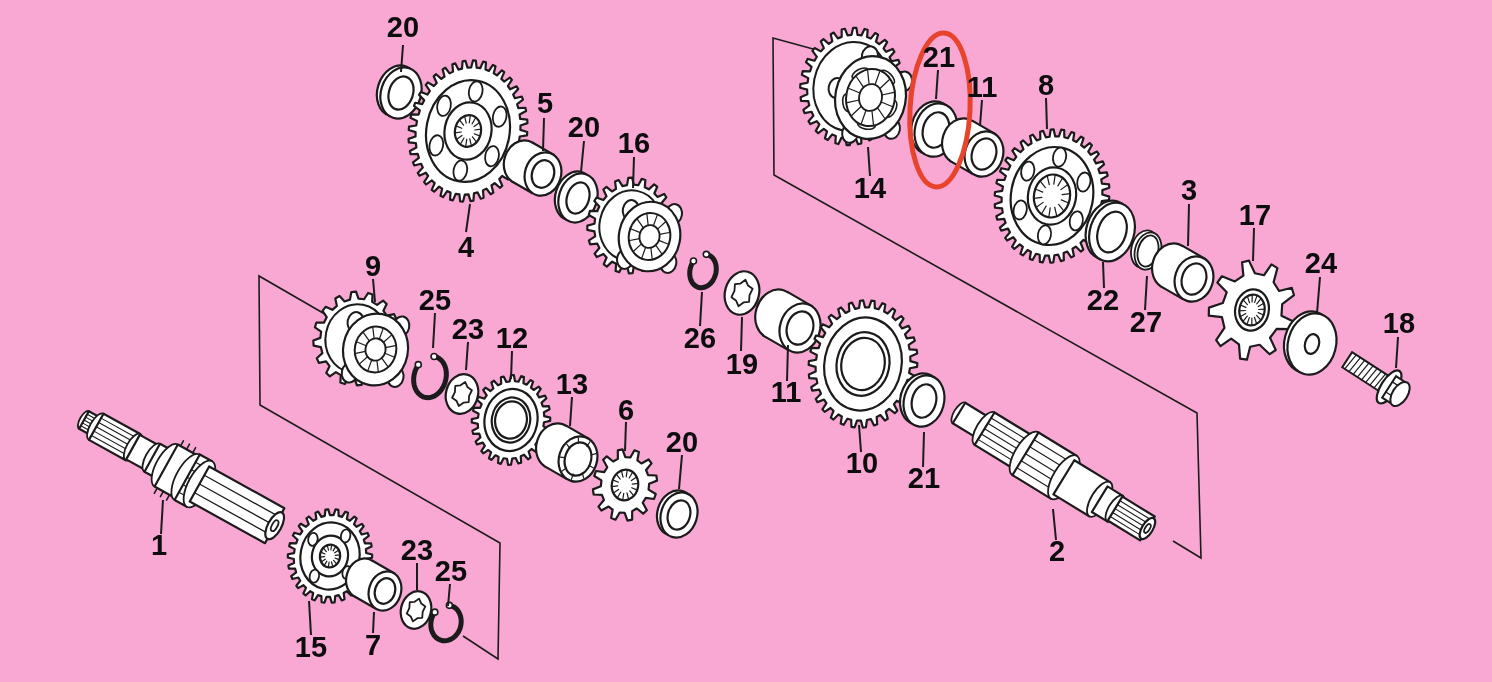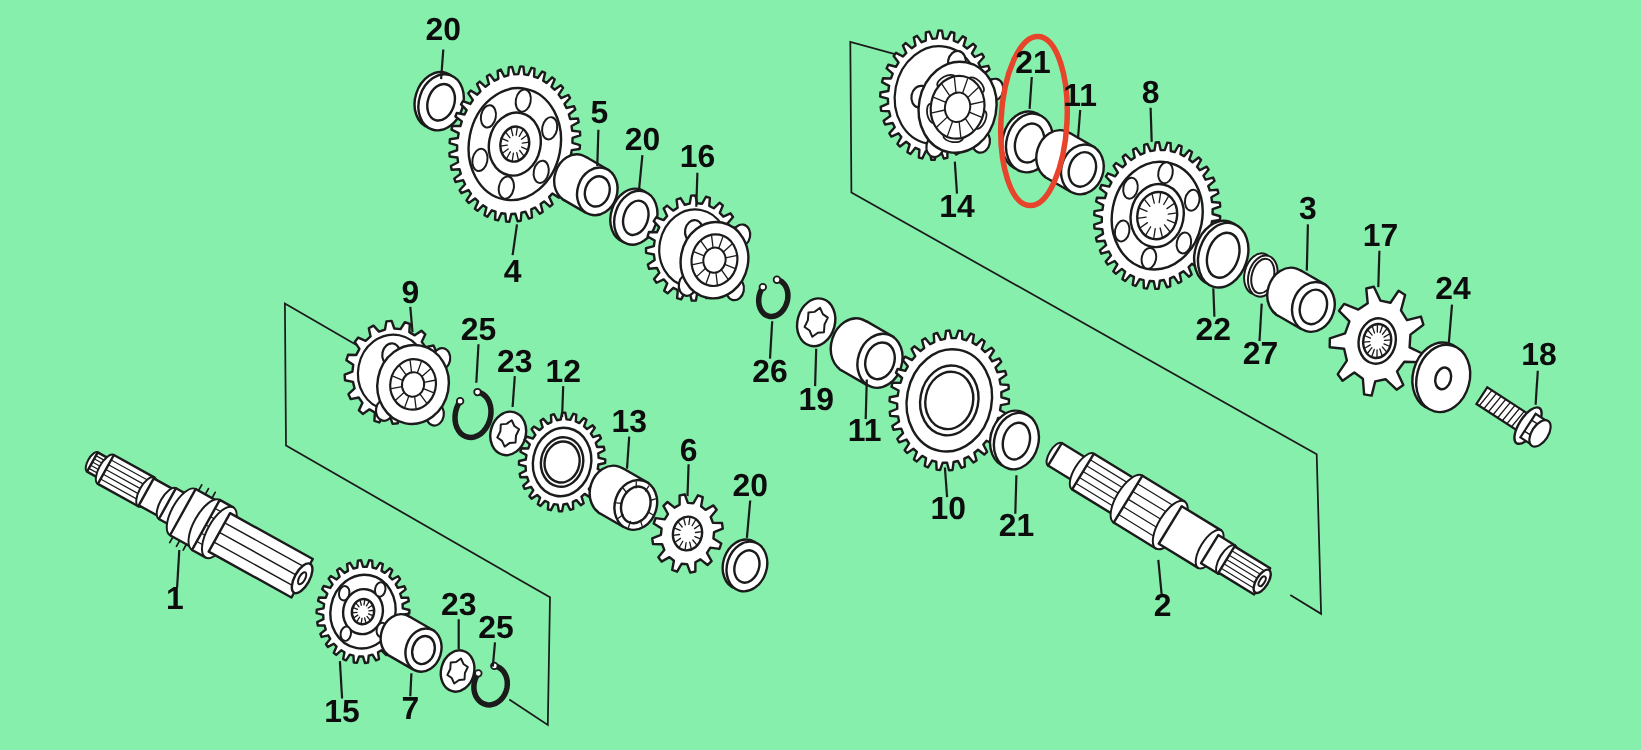--- a/index.html
+++ b/index.html
@@ -1,16 +1,16 @@
 <!DOCTYPE html>
 <html><head>
 <meta charset="utf-8">
 <style>
   html,body{margin:0;padding:0;background:#ffffff;}
-  .stage{position:relative;width:1492px;height:682px;background:#86efac;overflow:hidden;
+  .stage{position:relative;width:1492px;height:682px;background:#f9a8d4;overflow:hidden;
          font-family:"Liberation Sans", sans-serif;}
   svg{display:block;}
   text.part-num{font-family:"Liberation Sans", sans-serif;font-weight:700;font-size:29px;}
 </style>
 </head>
 <body>
 
 <div class="stage">
   <svg id="diagram" xmlns="http://www.w3.org/2000/svg" viewBox="0 0 1492 682" width="1492" height="682">
       <path d="M330,317 L259,276 L260,405 L500,543 L498,659 L463,636" fill="none" stroke="#1b1b1b" stroke-width="1.6"></path>

